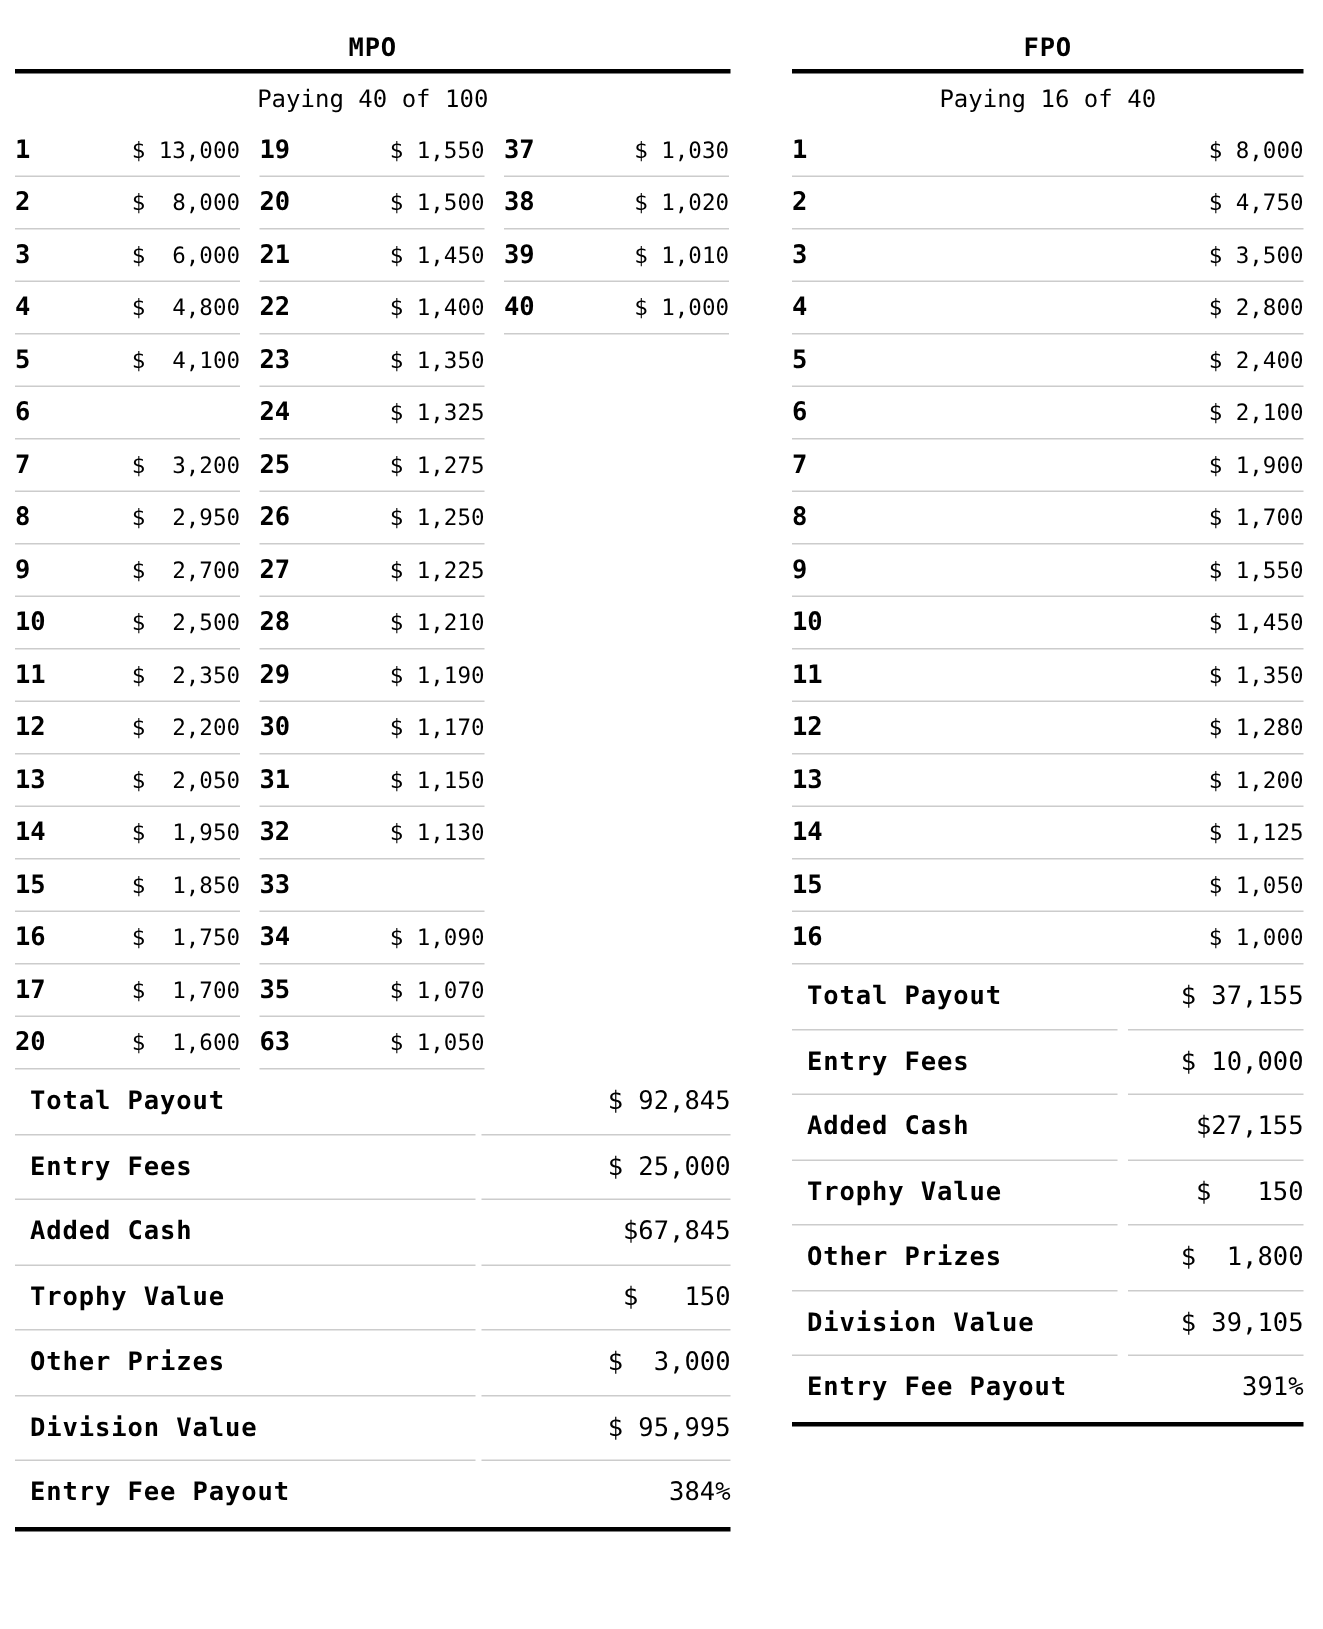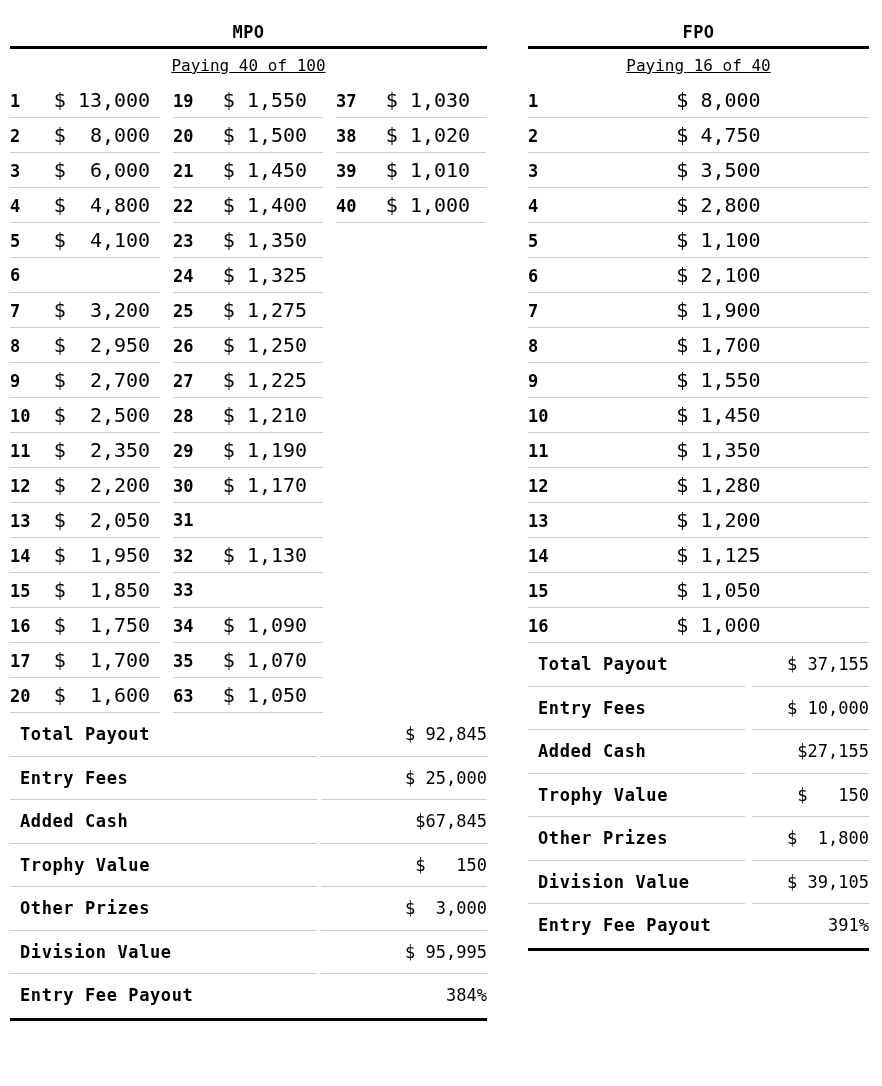--- a/index.html
+++ b/index.html
@@ -52,21 +52,20 @@
     height: 0;
   }
 
   .paying-line {
     text-align: center;
     font-size: 16px;
     line-height: 34px;
     height: 34px;
     font-family: "DejaVu Sans Mono", "Liberation Mono", monospace;
     letter-spacing: 0px;
-    text-decoration: underline;
   }
 
   
   .payout-cols {
     display: flex;
     flex-direction: row;
     align-items: flex-start;
   }
   .payout-col {
     display: flex;
@@ -83,23 +82,23 @@
     box-sizing: border-box;
   }
   .payout-row .place {
     font-weight: bold;
     font-size: 17px;
     line-height: 34px;
     text-align: left;
     flex: 0 0 auto;
   }
   .payout-row .amount {
-    font-size: 20px;
+    font-size: 15px;
     line-height: 34px;
-    text-align: center;
+    text-align: right;
     flex: 1 1 auto;
     white-space: pre;
   }
 
   
   .mpo .payout-col { width: 150px; }
   .mpo .payout-row .place { width: 34px; }
 
   
   .fpo .payout-col { width: 341px; }
@@ -273,20 +272,21 @@
         <div class="payout-row">
             <span class="place">29</span>
             <span class="amount">$ 1,190</span>
           </div>
         <div class="payout-row">
             <span class="place">30</span>
             <span class="amount">$ 1,170</span>
           </div>
         <div class="payout-row">
             <span class="place">31</span>
+            <span class="amount">$ 1,150</span>
           </div>
         <div class="payout-row">
             <span class="place">32</span>
             <span class="amount">$ 1,130</span>
           </div>
         <div class="payout-row">
             <span class="place">33</span>
           </div>
         <div class="payout-row">
             <span class="place">34</span>
@@ -374,21 +374,21 @@
         <div class="payout-row">
             <span class="place">3</span>
             <span class="amount">$ 3,500</span>
           </div>
         <div class="payout-row">
             <span class="place">4</span>
             <span class="amount">$ 2,800</span>
           </div>
         <div class="payout-row">
             <span class="place">5</span>
-            <span class="amount">$ 1,100</span>
+            <span class="amount">$ 2,400</span>
           </div>
         <div class="payout-row">
             <span class="place">6</span>
             <span class="amount">$ 2,100</span>
           </div>
         <div class="payout-row">
             <span class="place">7</span>
             <span class="amount">$ 1,900</span>
           </div>
         <div class="payout-row">

